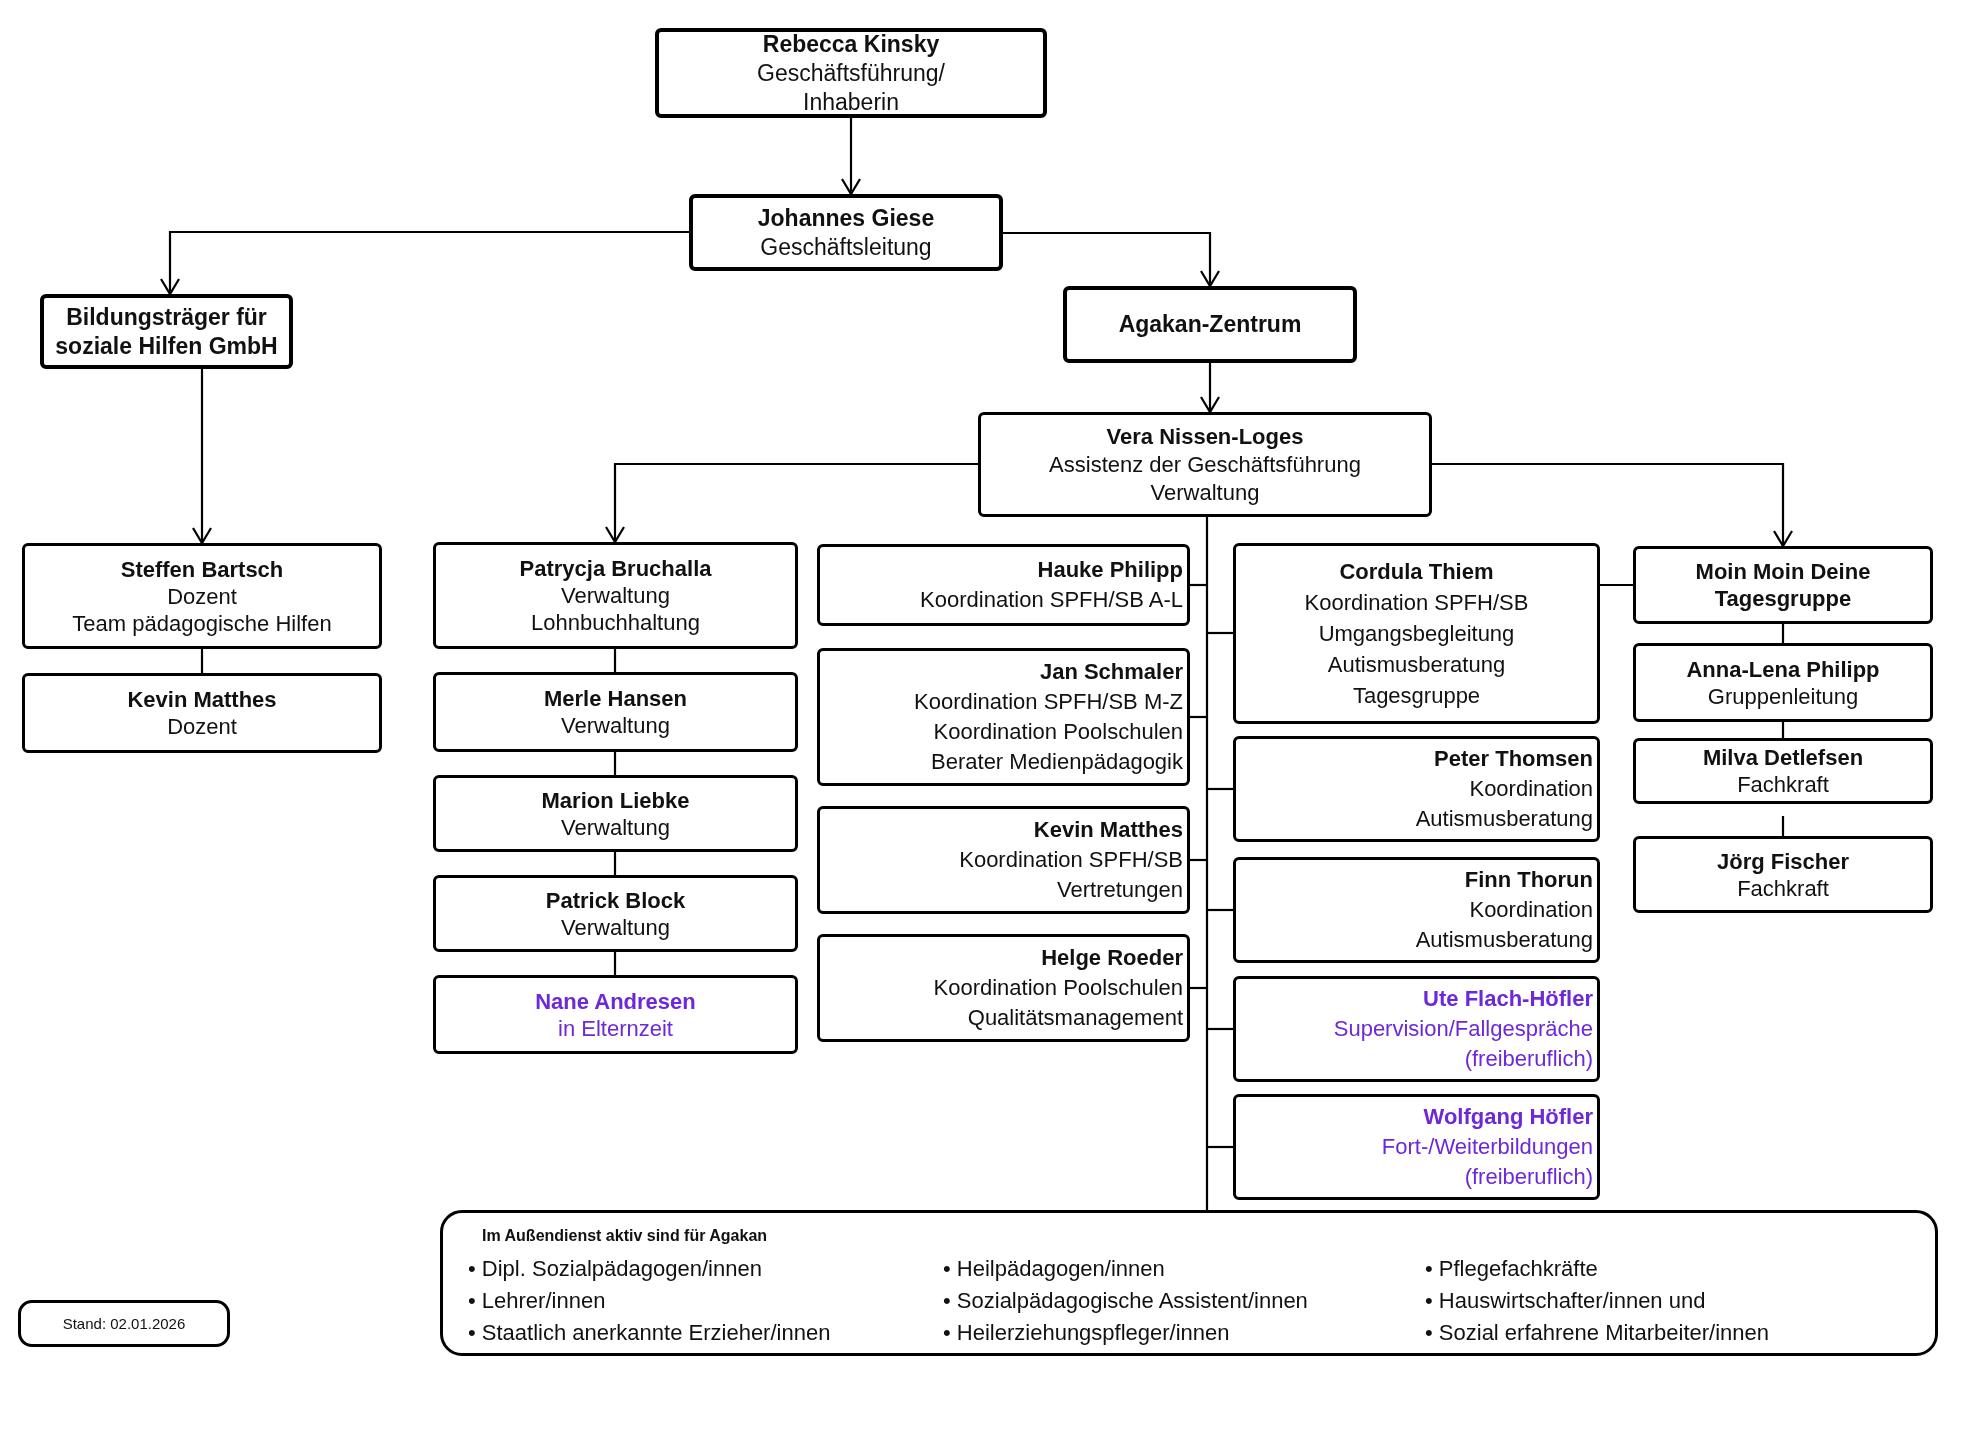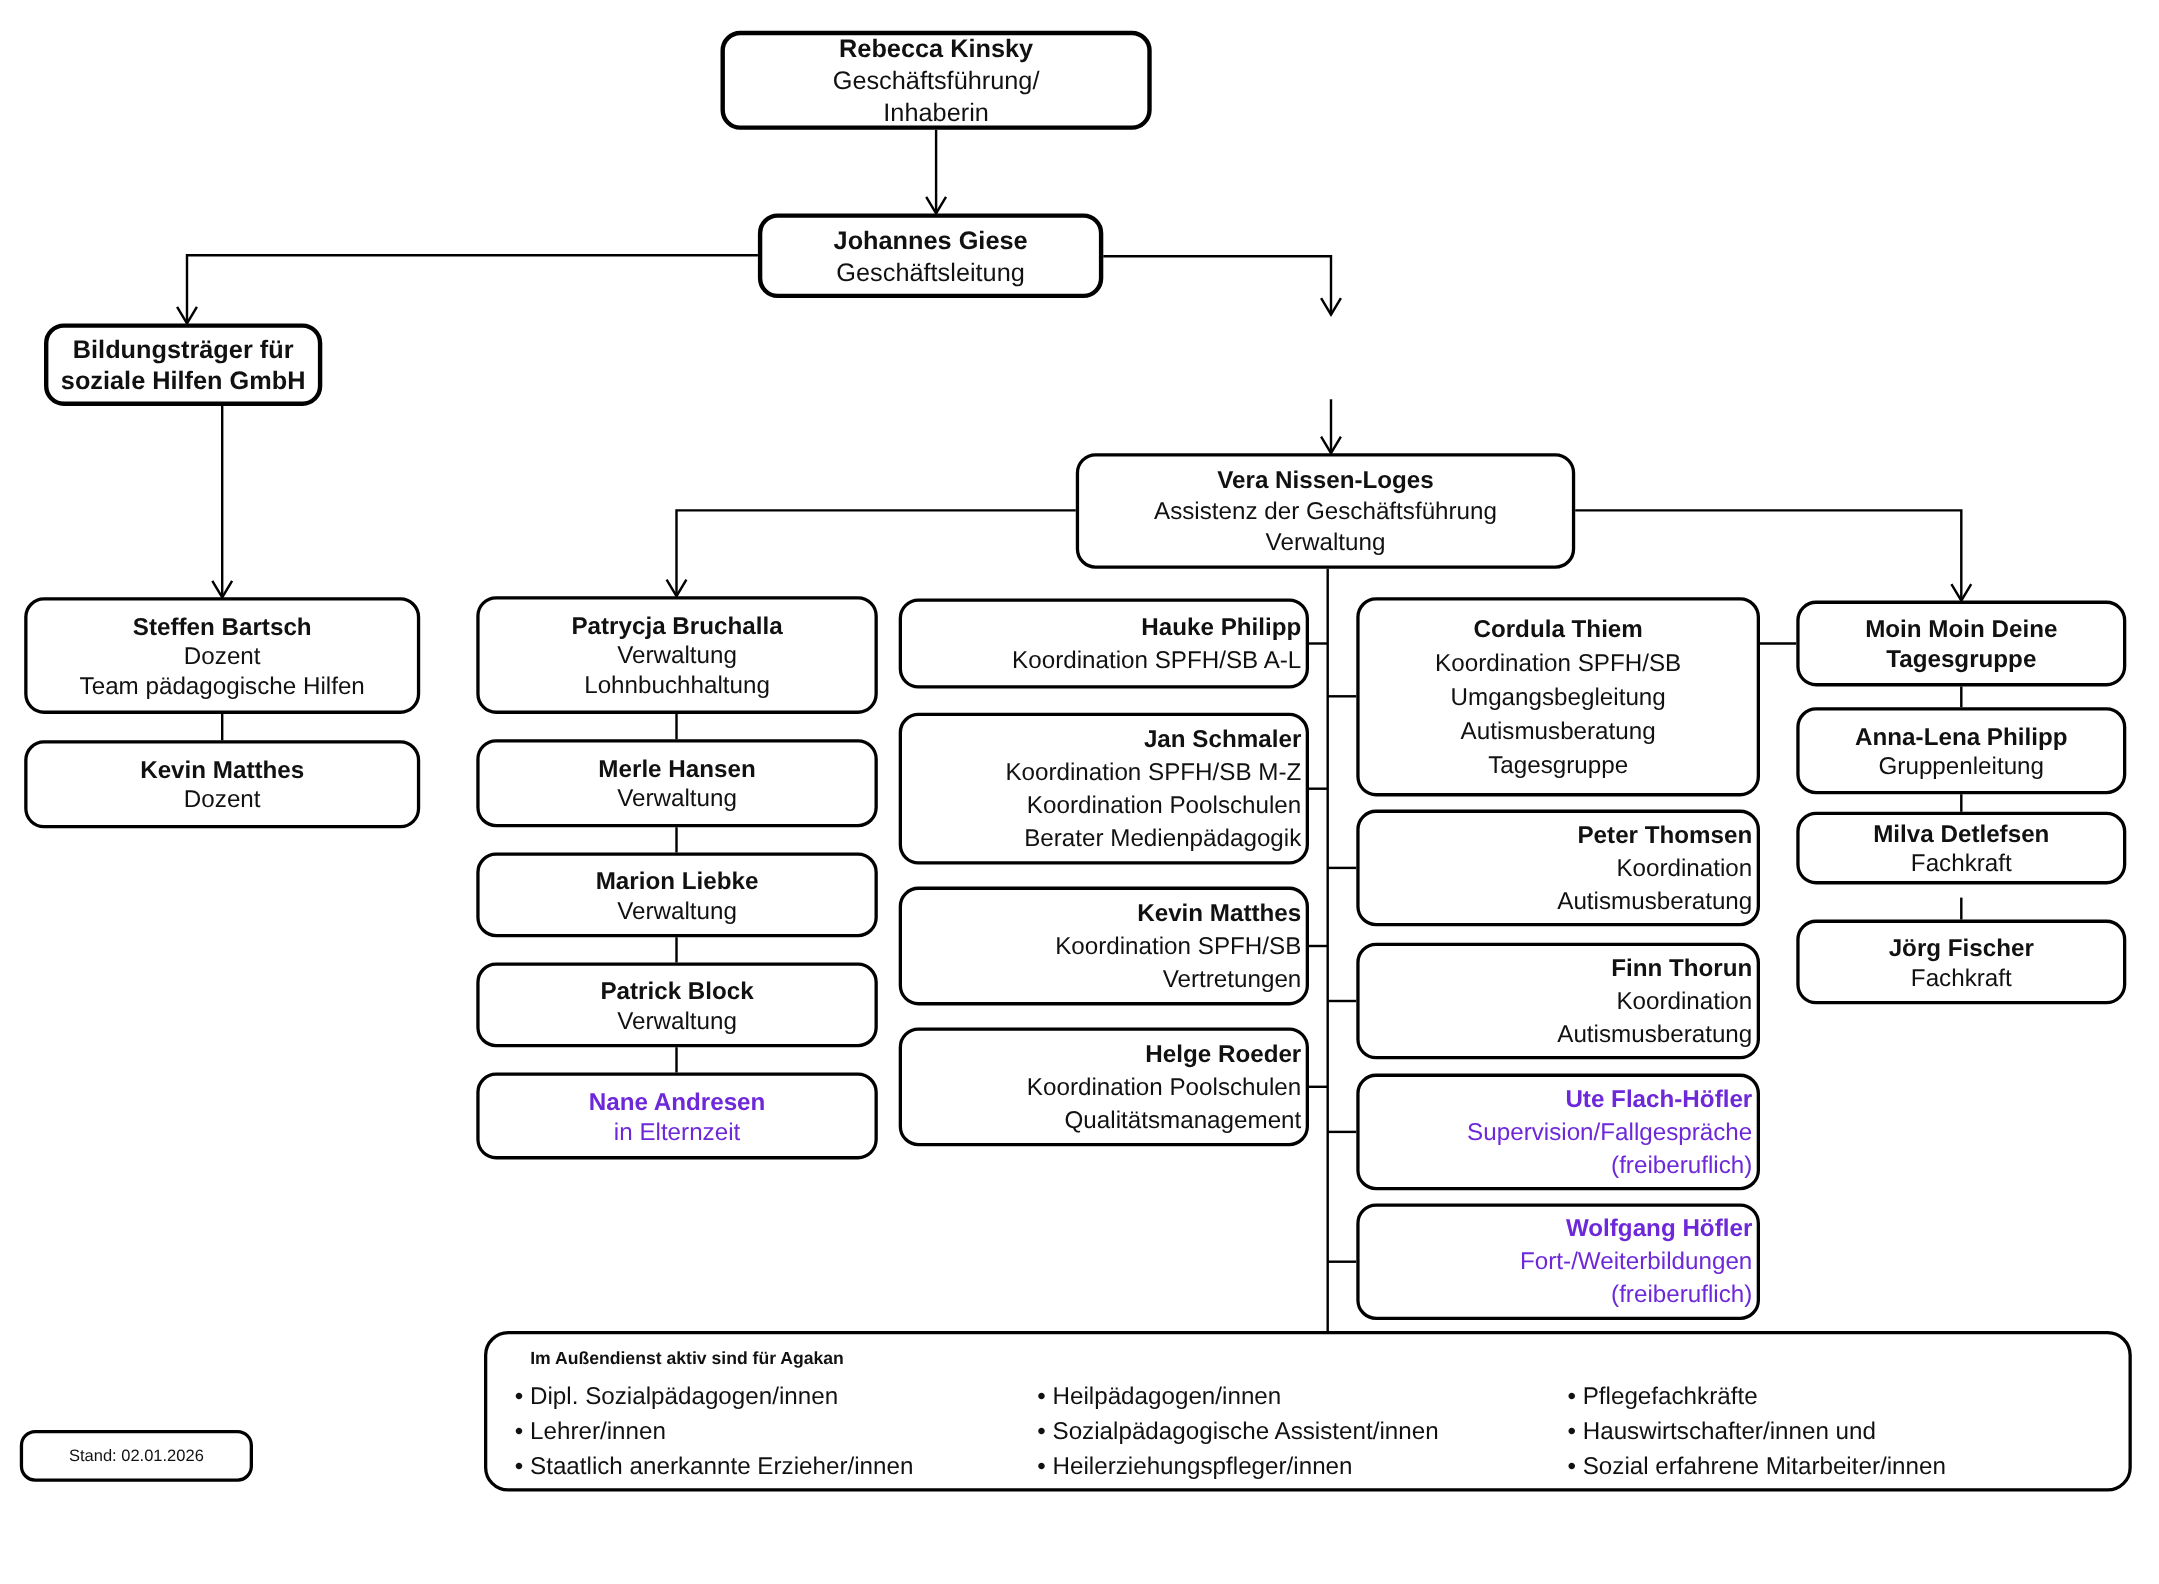--- a/index.html
+++ b/index.html
@@ -3,21 +3,21 @@
 <meta charset="utf-8">
 <style>
   html,body { margin:0; padding:0; background:#fff; }
   .canvas {
     position:relative; width:1963px; height:1440px; background:#ffffff;
     font-family:"Liberation Sans", sans-serif; color:#111; overflow:hidden;
   }
   svg.wires { position:absolute; left:0; top:0; z-index:1; }
   .node {
     position:absolute; z-index:2; box-sizing:border-box;
-    border:3px solid #000; border-radius:18px; background:#fff;
+    border:3px solid #000; border-radius:6px; background:#fff;
     display:flex; flex-direction:column; justify-content:center; align-items:center;
     text-align:center; font-size:22px; line-height:27px; padding:2px 4px;
   }
   .node .nm { font-weight:bold; white-space:nowrap; }
   .node .rl { font-weight:normal; white-space:nowrap; }
   .node.thick { border-width:4px; }
   .node.lh30 { line-height:30px;align-items:flex-end; }
   .node.lh31 { line-height:31px; }
   .node.muted { color:#6d28d9; }
   .node.fs23 { font-size:23px; line-height:29px; }
@@ -102,20 +102,23 @@
   <div class="node thick fs23" style="left:689px;top:194px;width:314px;height:77px">
     <div class="nm">Johannes Giese</div>
     <div class="rl">Geschäftsleitung</div>
   </div>
 
   <div class="node thick fs23" style="left:40px;top:294px;width:253px;height:75px">
     <div class="nm">Bildungsträger für</div>
     <div class="nm">soziale Hilfen GmbH</div>
   </div>
 
+  <div class="node thick fs23" style="left:1063px;top:286px;width:294px;height:77px">
+    <div class="nm">Agakan-Zentrum</div>
+  </div>
 
   <div class="node" style="left:978px;top:412px;width:454px;height:105px;line-height:28px">
     <div class="nm">Vera Nissen-Loges</div>
     <div class="rl">Assistenz der Geschäftsführung</div>
     <div class="rl">Verwaltung</div>
   </div>
 
   <div class="node" style="left:22px;top:543px;width:360px;height:106px">
     <div class="nm">Steffen Bartsch</div>
     <div class="rl">Dozent</div>

